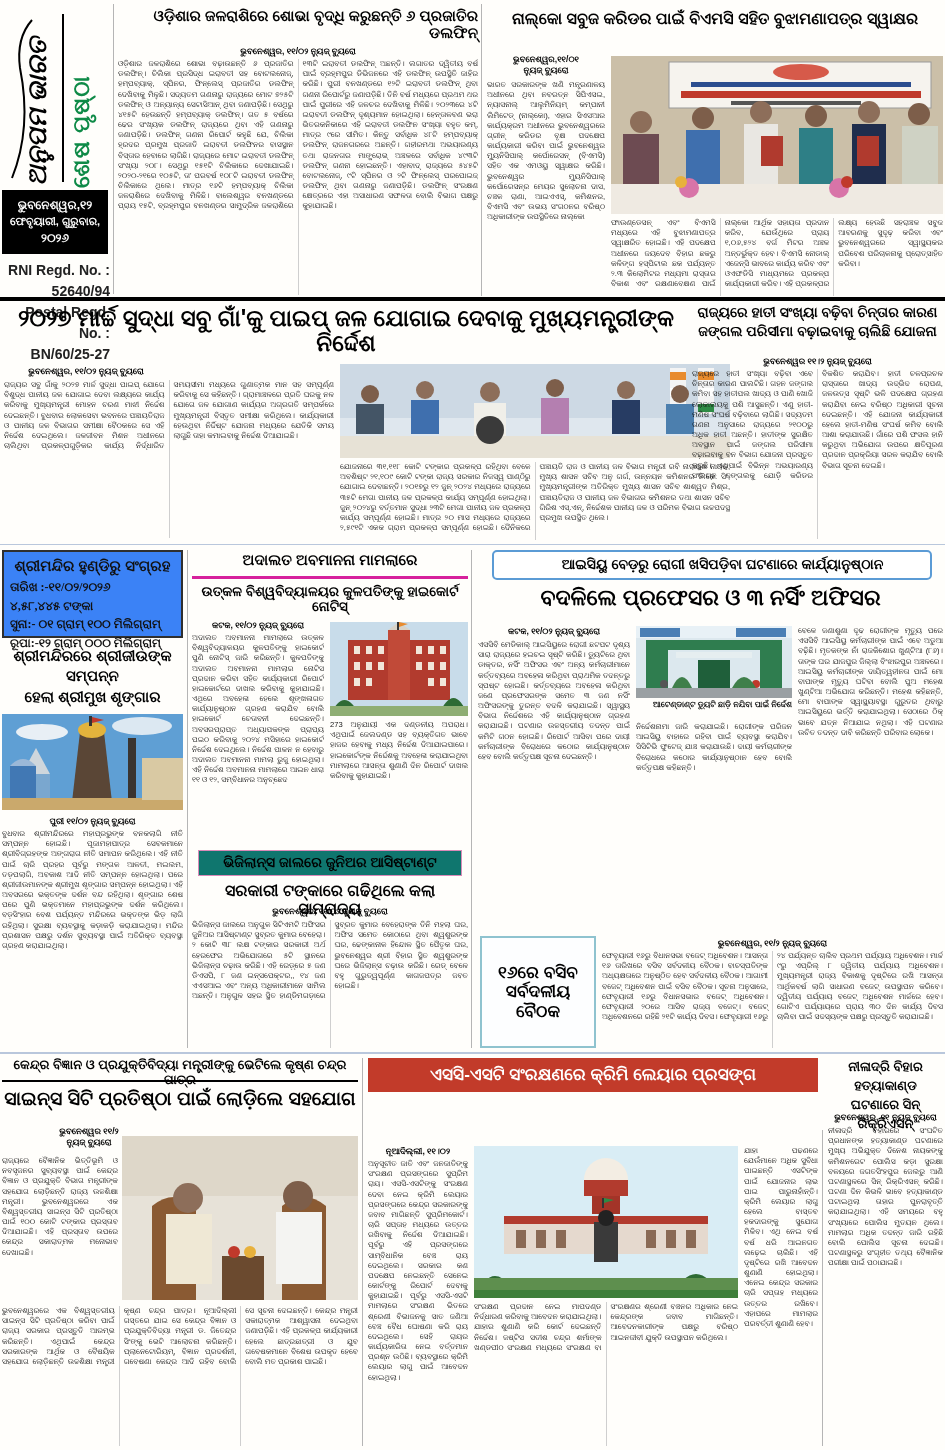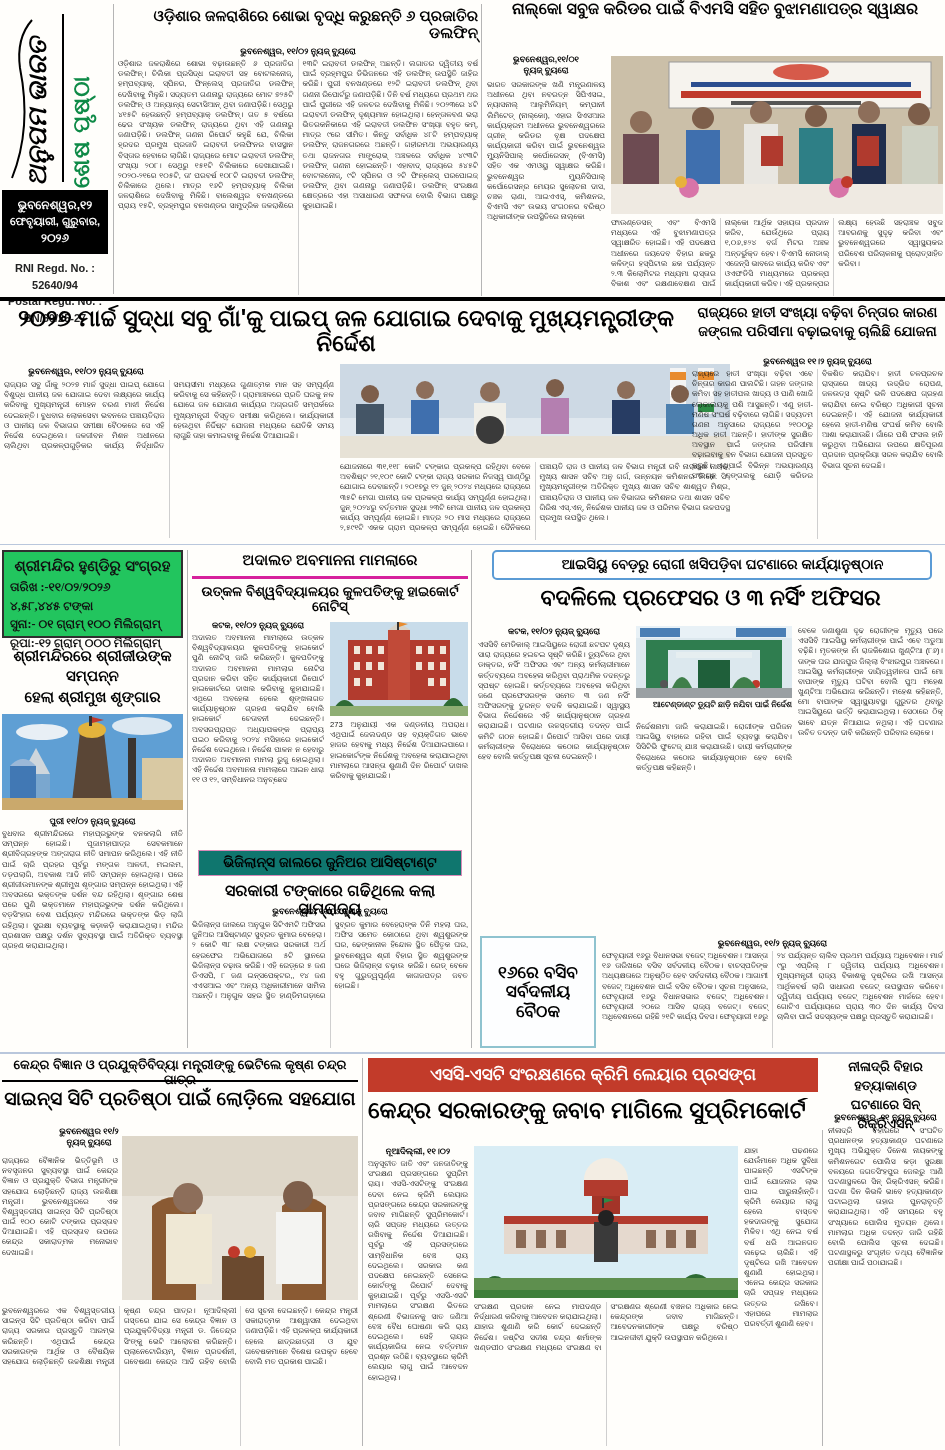--- a/index.html
+++ b/index.html
@@ -12,24 +12,24 @@
   .bd{font-size:7.6px;line-height:1.34;text-align:justify;color:#161616;overflow:hidden;}
   .cols2{column-count:2;column-gap:9px;column-rule:1px solid #cfcfcf;}
   .cols3{column-count:3;column-gap:9px;column-rule:1px solid #cfcfcf;}
   .vline{width:1px;background:#b5b5b5;}
   .hline{height:1px;background:#b9c7dc;}
   .blackrule{background:#000;}
   .photo{display:block;}
   
   .datebox{background:#000;color:#fff;font-weight:700;font-size:12px;line-height:1.45;
            display:flex;flex-direction:column;justify-content:center;text-align:center;}
-  .rni{font-size:11px;font-weight:700;text-align:center;line-height:1.5;color:#222;}
+  .rni{font-size:14px;font-weight:700;text-align:right;line-height:1.5;color:#222;}
   .rot{transform:rotate(-90deg);transform-origin:left top;white-space:nowrap;}
   
-  .hundibox{background:#22c55e;border:2px solid #2f2f2f;box-sizing:border-box;padding:5px 6px;}
+  .hundibox{background:#3b82f6;border:2px solid #2f2f2f;box-sizing:border-box;padding:5px 6px;}
   .hunditit{font-size:15px;font-weight:700;text-align:center;margin-bottom:3px;}
   .hundiline{font-size:12px;font-weight:700;line-height:1.55;font-family:Liberation Serif, serif;}
   .kickblue{border:2px solid #5b9bd5;border-radius:5px;box-sizing:border-box;
             display:flex;align-items:center;justify-content:center;background:#fff;}
   .kickpink{background:#0f766e;border:1px solid #d98ab8;box-sizing:border-box;
             display:flex;align-items:center;justify-content:center;}
   .banner{background:#c23b2a;color:#fff;display:flex;align-items:center;justify-content:center;}
   .apbox{border:2px solid #8fc3cf;box-sizing:border-box;display:flex;flex-direction:column;
          justify-content:center;text-align:center;background:#fdfeff;}
   .capbold{font-weight:700;font-size:8px;text-align:right;line-height:1.3;}
@@ -58,21 +58,21 @@
     </div>
   </div>
 
   <div class="abs vline" style="left:113px;top:4px;height:290px;"></div>
   <div class="abs vline" style="left:481px;top:4px;height:292px;"></div>
 
   <div class="abs hd ctr" style="left:118px;top:8px;width:360px;font-size:15px;text-align:right;">ଓଡ଼ିଶାର ଜଳରାଶିରେ ଶୋଭା ବୃଦ୍ଧି କରୁଛନ୍ତି ୬ ପ୍ରଜାତିର ଡଲଫିନ୍</div>
   <div class="abs dl" style="left:118px;top:46px;width:360px;">ଭୁବନେଶ୍ୱର, ୧୧/୦୨ ନ୍ୟୁଜ୍ ବ୍ୟୁରୋ</div>
   <div class="abs bd cols2" style="left:118px;top:59px;width:360px;height:236px;">ଓଡ଼ିଶାର ଜଳରାଶିରେ ଶୋଭା ବଢ଼ାଉଛନ୍ତି ୬ ପ୍ରଜାତିର ଡଲଫିନ୍। ଚିଲିକା ପ୍ରସିଦ୍ଧ ଇରାବତୀ ସହ ବୋଟଲନୋଜ୍, ହମ୍ପବ୍ୟାକ୍, ସ୍ପିନର, ଫିନ୍‌ଲେସ୍ ପ୍ରଜାତିର ଡଲଫିନ୍ ଦେଖିବାକୁ ମିଳୁଛି। ସଦ୍ୟତମ ଗଣନାରୁ ରାଜ୍ୟରେ ମୋଟ ୭୨୫ଟି ଡଲଫିନ୍ ଓ ଅନ୍ୟାନ୍ୟ ସେଟାସିଆନ୍ ଥିବା ଜଣାପଡ଼ିଛି। ସେଥିରୁ ୪୧୫ଟି ହେଉଛନ୍ତି ହମ୍ପବ୍ୟାକ୍ ଡଲଫିନ୍। ଗତ ୫ ବର୍ଷରେ ଢେର ସଂଖ୍ୟକ ଡଲଫିନ୍ ରାଜ୍ୟରେ ଥିବା ଏହି ଗଣନାରୁ ଜଣାପଡ଼ିଛି। ଡଲଫିନ୍ ଗଣନା ରିପୋର୍ଟ କହୁଛି ଯେ, ଚିଲିକା ହ୍ରଦର ପ୍ରମୁଖ ପ୍ରଜାତି ଇରାବତୀ ଡଲଫିନର ବାସସ୍ଥାନ ବିସ୍ତାର ହେବାରେ ଲାଗିଛି। ରାଜ୍ୟରେ ମୋଟ ଇରାବତୀ ଡଲଫିନ୍ ସଂଖ୍ୟା ୨୦୮। ସେଥିରୁ ୧୫୧ଟି ଚିଲିକାରେ ଦେଖାଯାଇଛି। ୨୦୨୦-୨୧ରେ ୧୦୫ଟି, ତା' ପରବର୍ଷ ୧୦୮ଟି ଇରାବତୀ ଡଲଫିନ୍ ଚିଲିକାରେ ଥିଲେ। ମାତ୍ର ୧୬ଟି ହମ୍ପବ୍ୟାକ୍ ଚିଲିକା ଜଳରାଶିରେ ଦେଖିବାକୁ ମିଳିଛି। ବାଲେଶ୍ୱର ବନଖଣ୍ଡରେ ପ୍ରାୟ ୧୫ଟି, ବ୍ରହ୍ମପୁର ବନଖଣ୍ଡର ସାମୁଦ୍ରିକ ଜଳରାଶିରେ ୧୩ଟି ଇରାବତୀ ଡଲଫିନ୍ ଅଛନ୍ତି। ଲଗାତର ଦ୍ୱିତୀୟ ବର୍ଷ ପାଇଁ ବ୍ରହ୍ମପୁର ଡିଭିଜନରେ ଏହି ଡଲଫିନ୍ ଉପସ୍ଥିତି ଜାହିର କରିଛି। ପୁରୀ ବନଖଣ୍ଡରେ ୧୨ଟି ଇରାବତୀ ଡଲଫିନ୍ ଥିବା ଗଣନା ରିପୋର୍ଟରୁ ଜଣାପଡ଼ିଛି। ତିନି ବର୍ଷ ମଧ୍ୟରେ ପ୍ରଥମ ଥର ପାଇଁ ପୁରୀରେ ଏହି ଜଳଚର ଦେଖିବାକୁ ମିଳିଛି। ୨୦୨୩ରେ ୪ଟି ଇରାବତୀ ଡଲଫିନ୍ ଦୃଶ୍ୟମାନ ହୋଇଥିଲା। ହେନ୍ତାଳବଣ ଭରା ଭିତରକନିକାରେ ଏହି ଇରାବତୀ ଡଲଫିନ ସଂଖ୍ୟା ବହୁତ କମ୍, ମାତ୍ର ୯ରେ ସୀମିତ। କିନ୍ତୁ ସର୍ବାଧିକ ୪୮ଟି ହମ୍ପବ୍ୟାକ୍ ଡଲଫିନ୍ ରାଜନଗରରେ ଅଛନ୍ତି। ଗହୀରମଥା ଅଭୟାରଣ୍ୟ ତଥା ରାଜନଗର ମାଙ୍ଗ୍ରୋଭ୍ ଅଞ୍ଚଳରେ ସର୍ବାଧିକ ୪୯୩ଟି ଡଲଫିନ୍ ଗଣନା ହୋଇଛନ୍ତି। ଏହାବାଦ୍ ରାଜ୍ୟରେ ୫୪୫ଟି ବୋଟଲନୋଜ୍, ୯ଟି ସ୍ପିନର ଓ ୨ଟି ଫିନ୍‌ଲେସ୍ ପରପୋଇଜ୍ ଡଲଫିନ୍ ଥିବା ଗଣନାରୁ ଜଣାପଡ଼ିଛି। ଡଲଫିନ୍ ସଂରକ୍ଷଣ କ୍ଷେତ୍ରରେ ଏହା ଅସାଧାରଣ ସଫଳତା ବୋଲି ବିଭାଗ ପକ୍ଷରୁ କୁହାଯାଇଛି।</div>
 
-  <div class="abs hd ctr" style="left:487px;top:0;width:456px;font-size:16px;">ନାଲ୍‌କୋ ସବୁଜ କରିଡର ପାଇଁ ବିଏମସି ସହିତ ବୁଝାମଣାପତ୍ର ସ୍ୱାକ୍ଷର</div>
+  <div class="abs hd ctr" style="left:487px;top:10px;width:456px;font-size:16px;">ନାଲ୍‌କୋ ସବୁଜ କରିଡର ପାଇଁ ବିଏମସି ସହିତ ବୁଝାମଣାପତ୍ର ସ୍ୱାକ୍ଷର</div>
   <div class="abs dl" style="left:487px;top:54px;width:118px;">
     <div>ଭୁବନେଶ୍ୱର,୧୧/୦୧</div>
     <div>ନ୍ୟୁଜ୍ ବ୍ୟୁରୋ</div>
   </div>
   <div class="abs bd" style="left:487px;top:80px;width:118px;height:214px;">ଭାରତ ସରକାରଙ୍କ ଖଣି ମନ୍ତ୍ରଣାଳୟ ଅଧୀନରେ ଥିବା ନବରତ୍ନ ସିପିଏସଇ, ନ୍ୟାସନାଲ୍ ଆଲୁମିନିୟମ୍ କମ୍ପାନୀ ଲିମିଟେଡ୍ (ନାଲ୍‌କୋ), ଏହାର ସିଏସଆର କାର୍ଯ୍ୟକ୍ରମ ଅଧୀନରେ ଭୁବନେଶ୍ୱରରେ ଗ୍ରୀନ୍ କରିଡର ବୃକ୍ଷ ପଦକ୍ଷେପ କାର୍ଯ୍ୟକାରୀ କରିବା ପାଇଁ ଭୁବନେଶ୍ୱର ମ୍ୟୁନିସିପାଲ୍ କର୍ପୋରେସନ୍ (ବିଏମସି) ସହିତ ଏକ ଏମଓୟୁ ସ୍ୱାକ୍ଷର କରିଛି। ଭୁବନେଶ୍ୱର ମ୍ୟୁନିସିପାଲ୍ କର୍ପୋରେସନ୍‌ର ମେୟର ସୁଲୋଚନା ଦାସ, ଚଞ୍ଚଳ ରାଣା, ଆଇଏଏସ୍, କମିଶନର, ବିଏମସି ଏବଂ ଉଭୟ ସଂଗଠନର ବରିଷ୍ଠ ଅଧିକାରୀଙ୍କ ଉପସ୍ଥିତିରେ ନାଲ୍‌କୋ</div>
   <svg class="abs photo" style="left:611px;top:56px;" width="332" height="158" viewBox="0 0 332 158">
     <rect width="332" height="158" fill="#cbbfa8"></rect>
     <rect x="58" y="6" width="262" height="46" fill="#f6f3ee" stroke="#999"></rect>
     <ellipse cx="190" cy="16" rx="28" ry="8" fill="#d65a4a"></ellipse>
     <rect x="80" y="26" width="220" height="5" fill="#2b4d8f"></rect>
@@ -279,21 +279,20 @@
     <rect x="154" y="76" width="46" height="72" fill="#f4f4f2"></rect>
     <rect x="100" y="120" width="42" height="44" fill="#6b4a2f"></rect>
     <circle cx="112" cy="116" r="6" fill="#c0392b"></circle>
       <circle cx="128" cy="116" r="6" fill="#e8b13c"></circle>
   </svg>
   <div class="abs bd cols3" style="left:2px;top:1306px;width:356px;height:140px;">ଭୁବନେଶ୍ୱରରେ ଏକ ବିଶ୍ୱସ୍ତରୀୟ ସାଇନ୍ସ ସିଟି ପ୍ରତିଷ୍ଠା କରିବା ପାଇଁ ରାଜ୍ୟ ସରକାର ପ୍ରସ୍ତୁତି ଆରମ୍ଭ କରିଛନ୍ତି। ଏଥିପାଇଁ କେନ୍ଦ୍ର ସରକାରଙ୍କ ଆର୍ଥିକ ଓ ବୈଷୟିକ ସହଯୋଗ ଲୋଡ଼ିଛନ୍ତି ଉଚ୍ଚଶିକ୍ଷା ମନ୍ତ୍ରୀ କୃଷ୍ଣ ଚନ୍ଦ୍ର ପାତ୍ର। ନୂଆଦିଲ୍ଲୀ ଗସ୍ତରେ ଯାଇ ସେ କେନ୍ଦ୍ର ବିଜ୍ଞାନ ଓ ପ୍ରଯୁକ୍ତିବିଦ୍ୟା ମନ୍ତ୍ରୀ ଡ. ଜିତେନ୍ଦ୍ର ସିଂଙ୍କୁ ଭେଟି ଆଲୋଚନା କରିଛନ୍ତି। ପ୍ଲାନେଟୋରିୟମ୍, ବିଜ୍ଞାନ ପ୍ରଦର୍ଶନୀ, ଗବେଷଣା କେନ୍ଦ୍ର ଆଦି ରହିବ ବୋଲି ସେ ସୂଚନା ଦେଇଛନ୍ତି। କେନ୍ଦ୍ର ମନ୍ତ୍ରୀ ସକାରାତ୍ମକ ଆଶ୍ୱାସନା ଦେଇଥିବା ଜଣାପଡ଼ିଛି। ଏହି ପ୍ରକଳ୍ପ କାର୍ଯ୍ୟକାରୀ ହେଲେ ଛାତ୍ରଛାତ୍ରୀ ଓ ଯୁବ ଗବେଷକମାନେ ବିଶେଷ ଉପକୃତ ହେବେ ବୋଲି ମତ ପ୍ରକାଶ ପାଇଛି।</div>
 
   <div class="abs banner" style="left:368px;top:1058px;width:450px;height:34px;">
     <span class="hd" style="font-size:17px;color:#fff;">ଏସସି-ଏସଟି ସଂରକ୍ଷଣରେ କ୍ରିମି ଲେୟାର ପ୍ରସଙ୍ଗ</span>
   </div>
-  <div class="abs hd" style="left:368px;top:1098px;width:500px;font-size:23px;white-space:nowrap;overflow:hidden;">କେନ୍ଦ୍ର ସରକାରଙ୍କୁ ଜବାବ ମାଗିଲେ ସୁପ୍ରିମକୋର୍ଟ</div>
   <div class="abs dl" style="left:368px;top:1146px;width:100px;">ନୂଆଦିଲ୍ଲୀ, ୧୧।୦୨</div>
   <div class="abs bd" style="left:368px;top:1159px;width:100px;height:289px;">ଅନୁସୂଚୀତ ଜାତି ଏବଂ ଜନଜାତିଙ୍କୁ ସଂରକ୍ଷଣ ପ୍ରସଙ୍ଗରେ ସୁପ୍ରିମ ରାୟ। ଏସସି-ଏସଟିଙ୍କୁ ସଂରକ୍ଷଣ ଦେବା ନେଇ କ୍ରିମି ଲେୟାର ପ୍ରସଙ୍ଗରେ କେନ୍ଦ୍ର ସରକାରଙ୍କୁ ଜବାବ ମାଗିଛନ୍ତି ସୁପ୍ରିମକୋର୍ଟ। ଚାରି ସପ୍ତାହ ମଧ୍ୟରେ ଉତ୍ତର ରଖିବାକୁ ନିର୍ଦ୍ଦେଶ ଦିଆଯାଇଛି। ପୂର୍ବରୁ ଏହି ପ୍ରସଙ୍ଗରେ ସାମ୍ବିଧାନିକ ବେଞ୍ଚ ରାୟ ଦେଇଥିଲେ। ସରକାର କଣ ପଦକ୍ଷେପ ନେଇଛନ୍ତି ସେନେଇ କୋର୍ଟଙ୍କୁ ରିପୋର୍ଟ ଦେବାକୁ କୁହାଯାଇଛି। ପୂର୍ବରୁ ଏସସି-ଏସଟି ମାମଲାରେ ସଂରକ୍ଷଣ ଭିତରେ ଶ୍ରେଣୀ ବିଭାଜନକୁ ସାତ ଜଣିଆ ବେଞ୍ଚ ବୈଧ ଘୋଷଣା କରି ରାୟ ଦେଇଥିଲେ। ସେହି ରାୟର କାର୍ଯ୍ୟକାରିତା ନେଇ ବର୍ତ୍ତମାନ ପ୍ରଶ୍ନ ଉଠିଛି। ବ୍ୟବସ୍ଥାରେ କ୍ରିମି ଲେୟାର ଲାଗୁ ପାଇଁ ଆବେଦନ ହୋଇଥିଲା।</div>
   <svg class="abs photo" style="left:474px;top:1146px;" width="264" height="152" viewBox="0 0 264 152">
     <rect width="264" height="152" fill="#d9edf5"></rect>
     <circle cx="132" cy="34" r="22" fill="#f3ede3"></circle>
     <rect x="110" y="34" width="44" height="16" fill="#b23b2e"></rect>
     <rect x="118" y="50" width="28" height="18" fill="#a33428"></rect>
     <rect x="128" y="52" width="2" height="10" fill="#333"></rect>
       <path d="M130 52 L140 54 L130 57 Z" fill="#2e8b45"></path>
     <rect x="30" y="70" width="204" height="38" fill="#e5d9ce"></rect>

